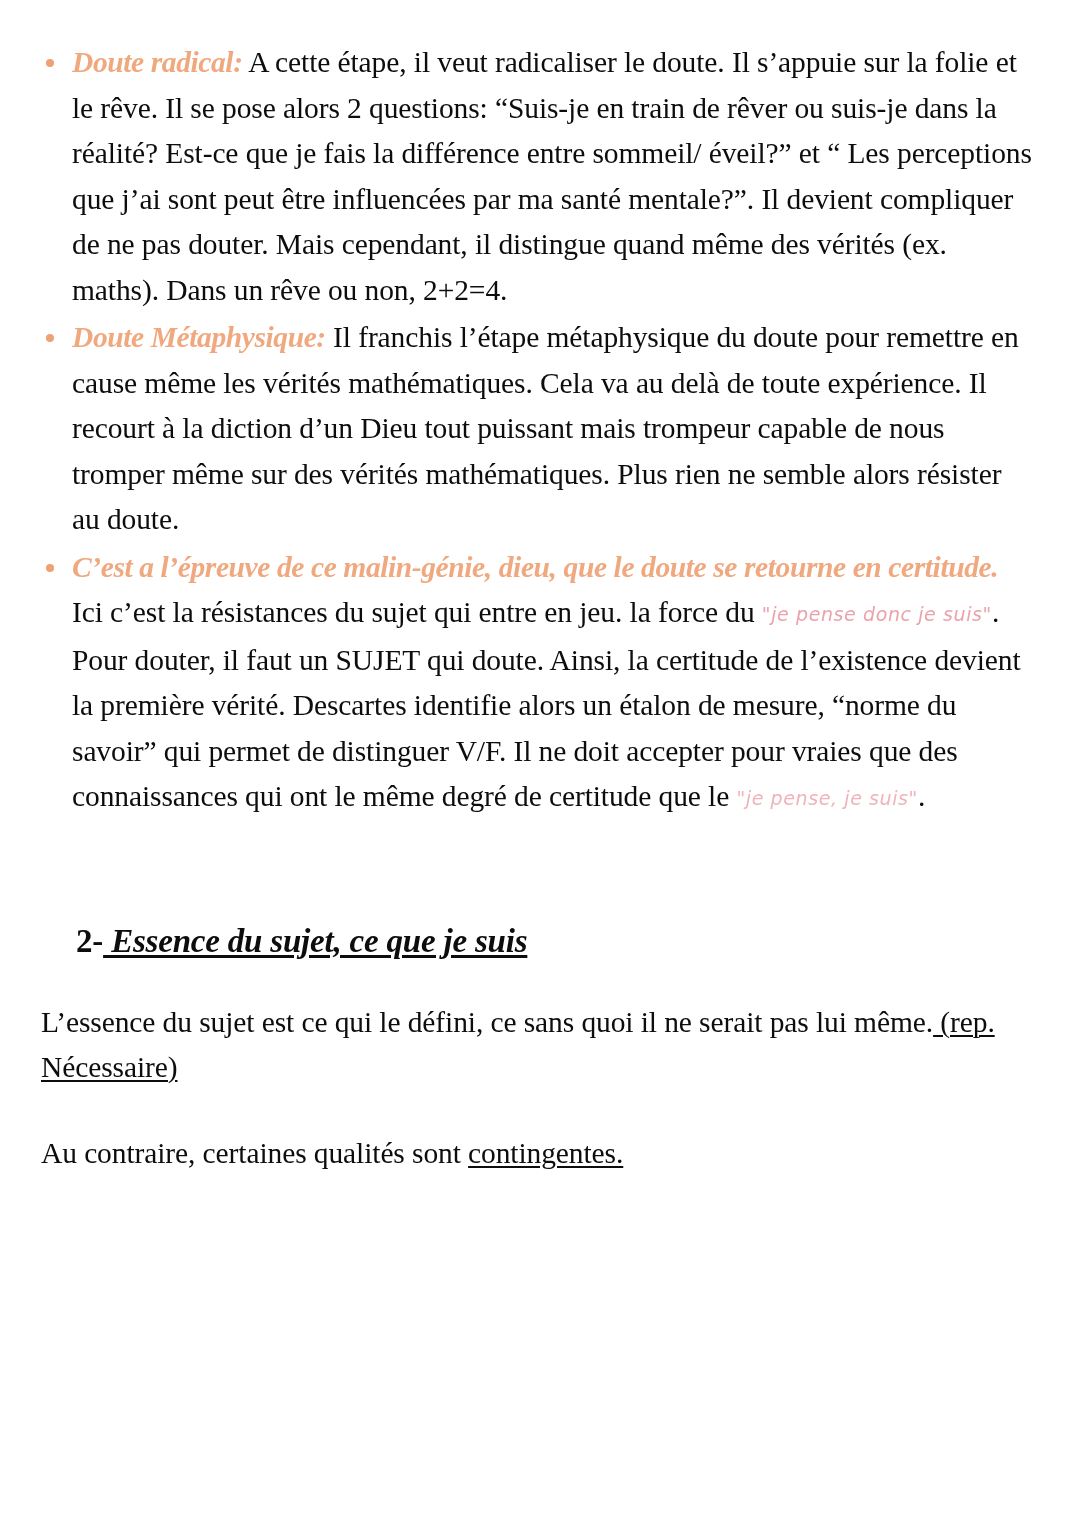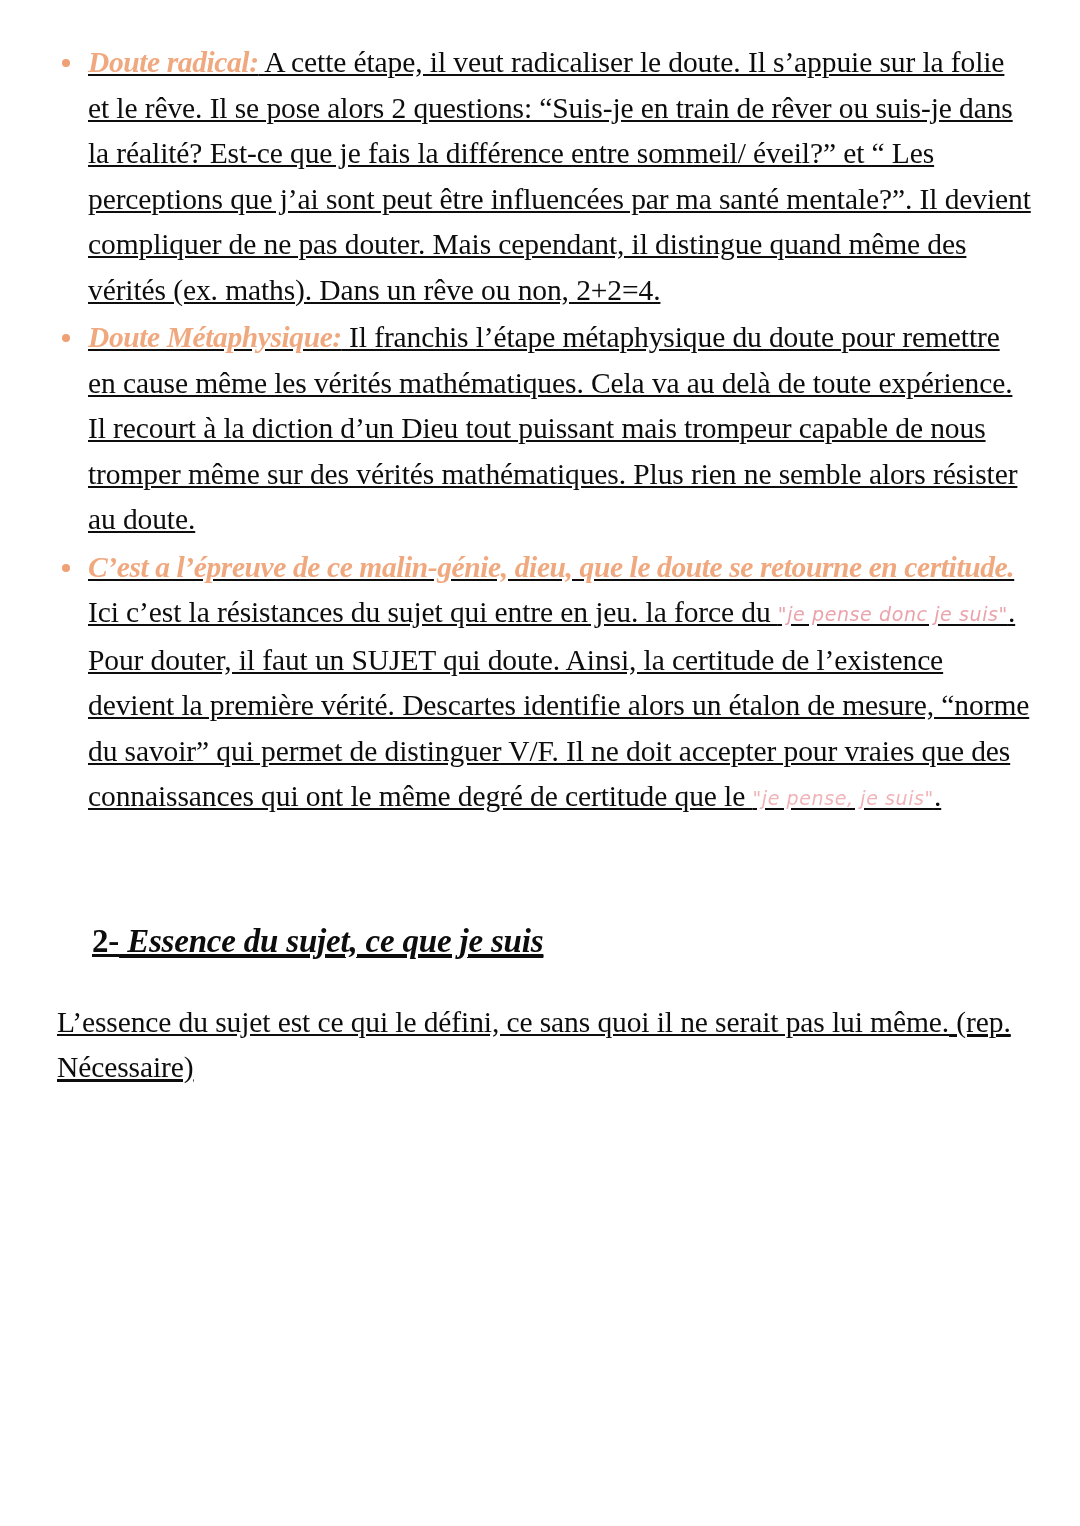--- a/index.html
+++ b/index.html
@@ -15,22 +15,21 @@
     color: #0d0d0d;
     overflow: hidden;
   }
 
   .page {
     position: absolute;
     left: 0; top: 0;
     width: 1080px;
     height: 1526px;
     box-sizing: border-box;
-    padding: 40px 48px 0 44px;
-    text-decoration: underline;
+    padding: 40px 48px 0 28px;
   }
 
   
   ul.notes {
     list-style: none;
     margin: 0;
     padding: 0;
   }
   ul.notes > li {
     position: relative;
@@ -131,14 +130,15 @@
     </li>
 
   </ul>
 
   <div class="gap"></div>
 
   <h2 class="section-heading"><span class="num">2-</span><span class="ttl"> Essence du sujet, ce que je suis</span></h2>
 
   <p class="para first"><span>L’essence du sujet est ce qui le défini, ce sans quoi il ne serait pas lui même.</span><span class="ul-txt"> (rep. Nécessaire)</span></p>
 
+  <p class="para second"><span>Au contraire, certaines qualités sont </span><span class="ul-txt">contingentes. </span></p>
 
 </div>
 
 </body></html>

